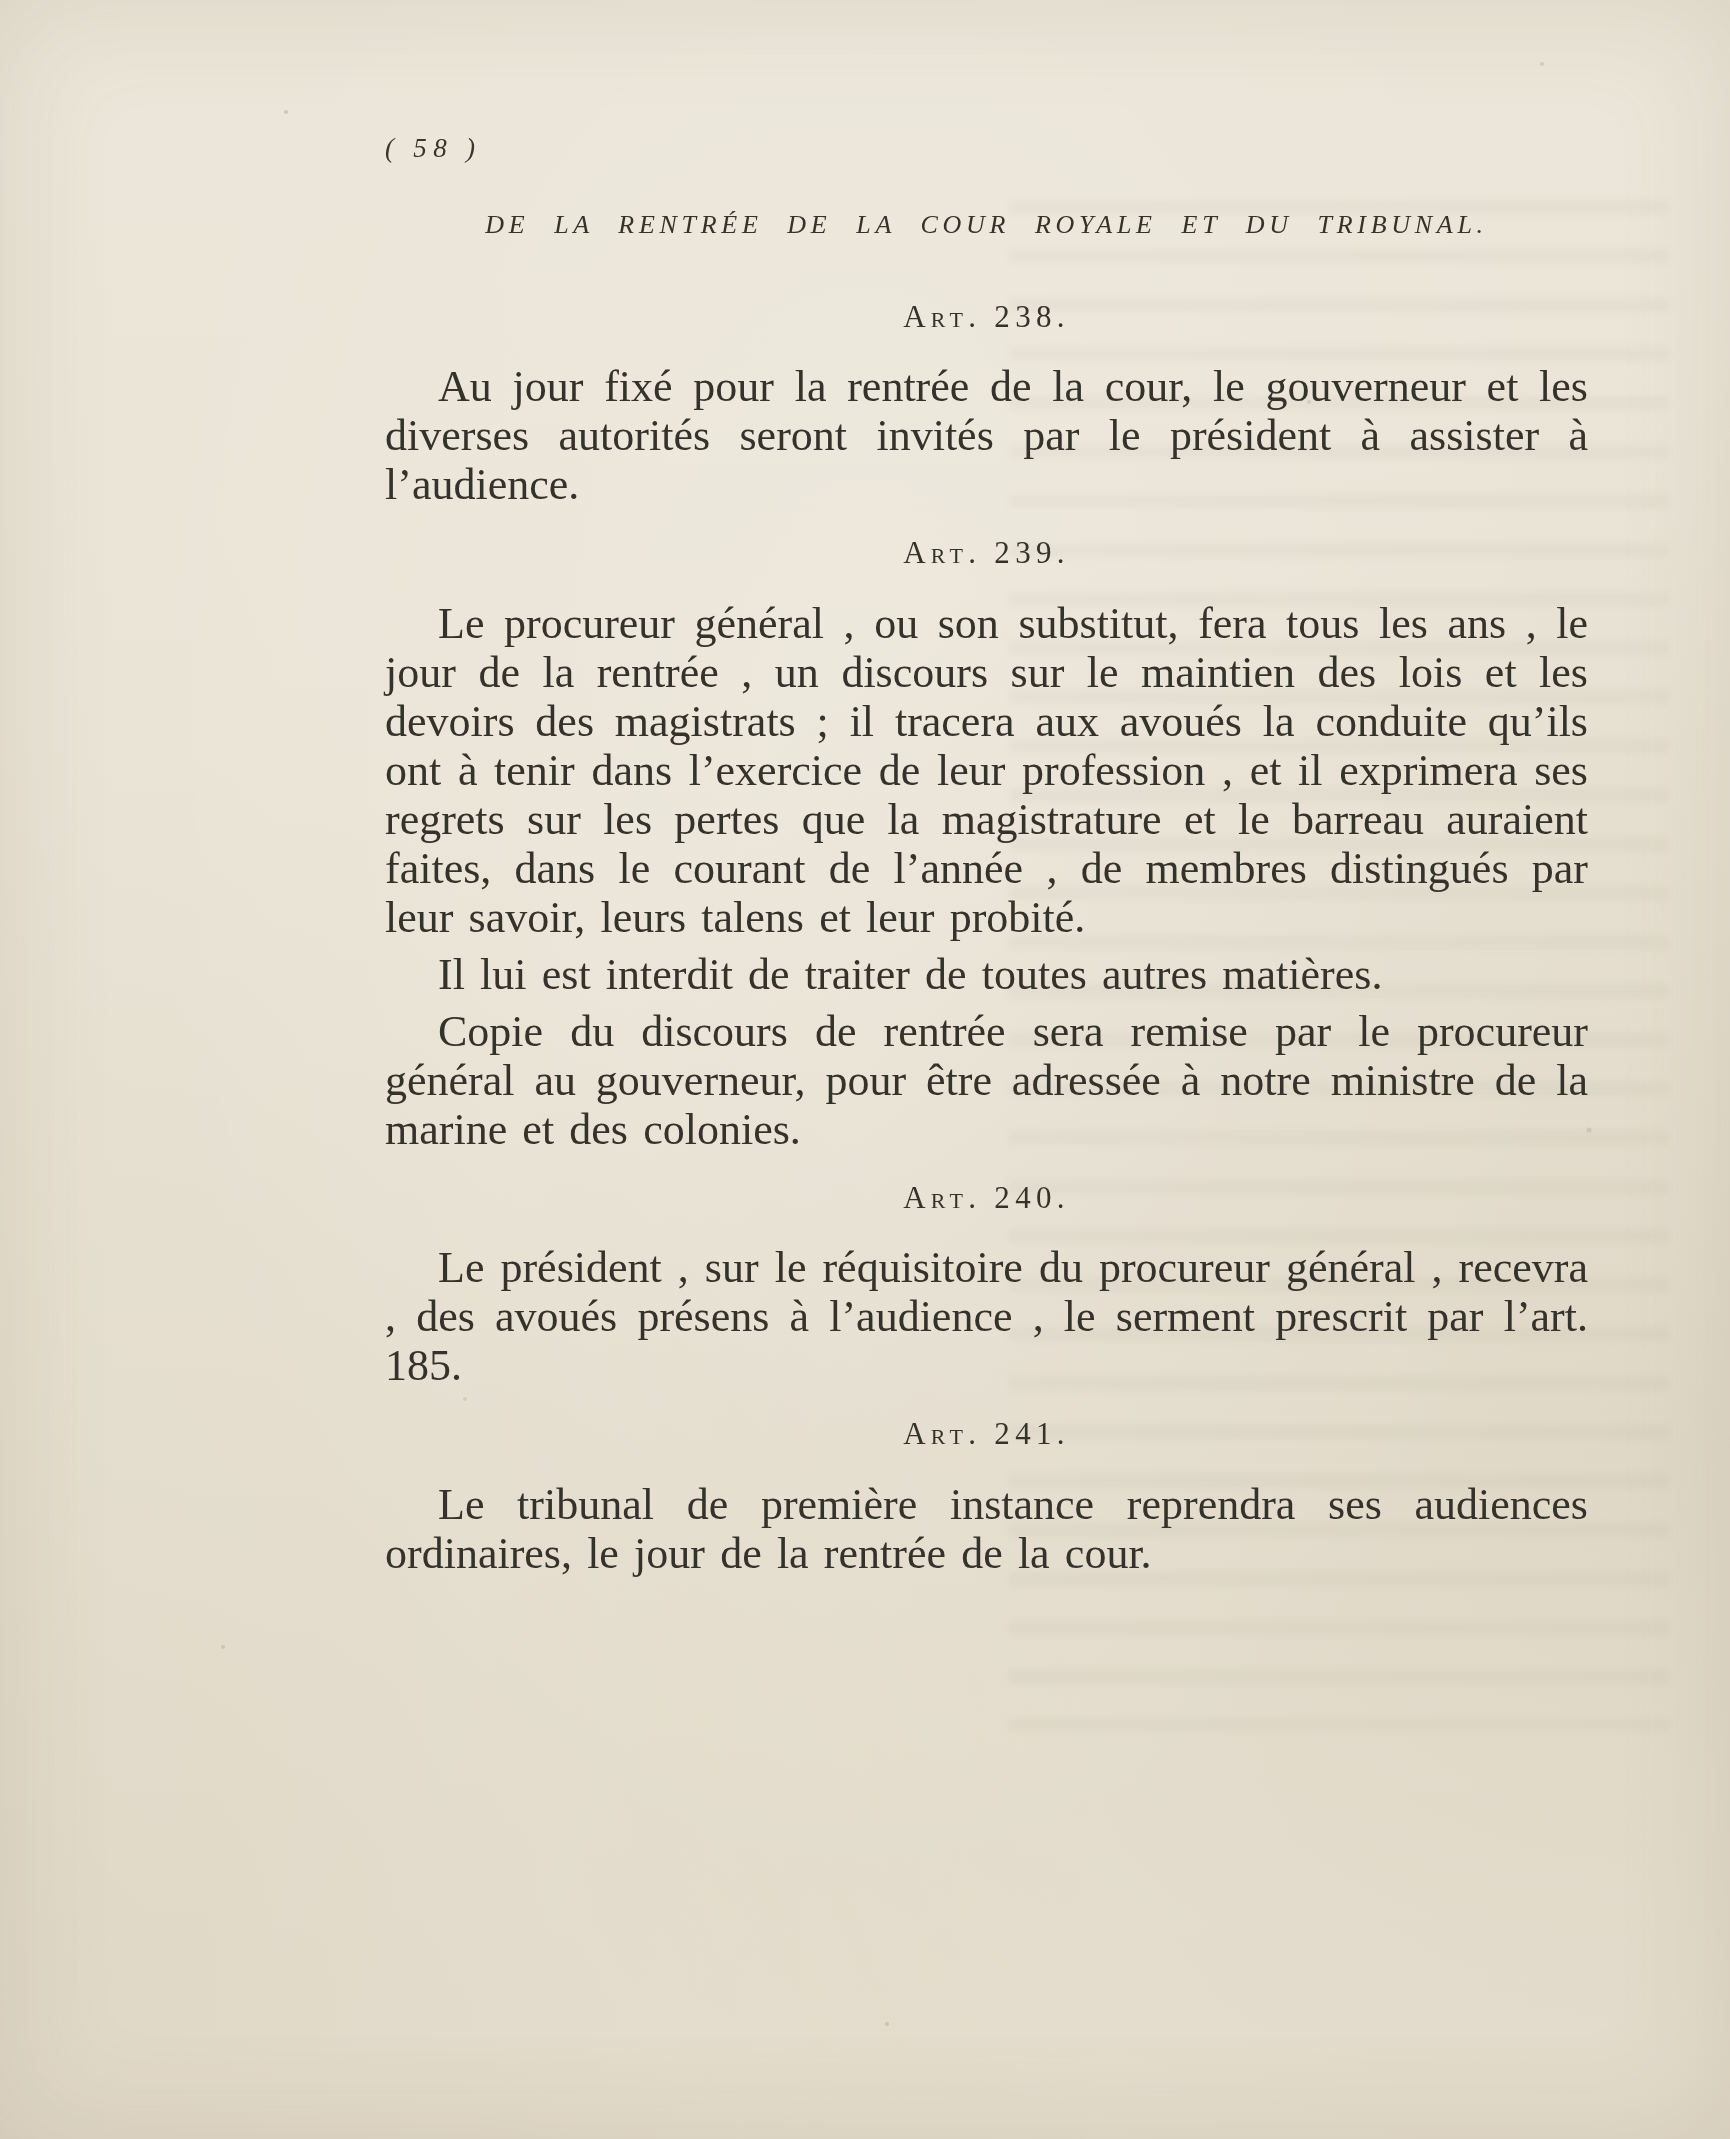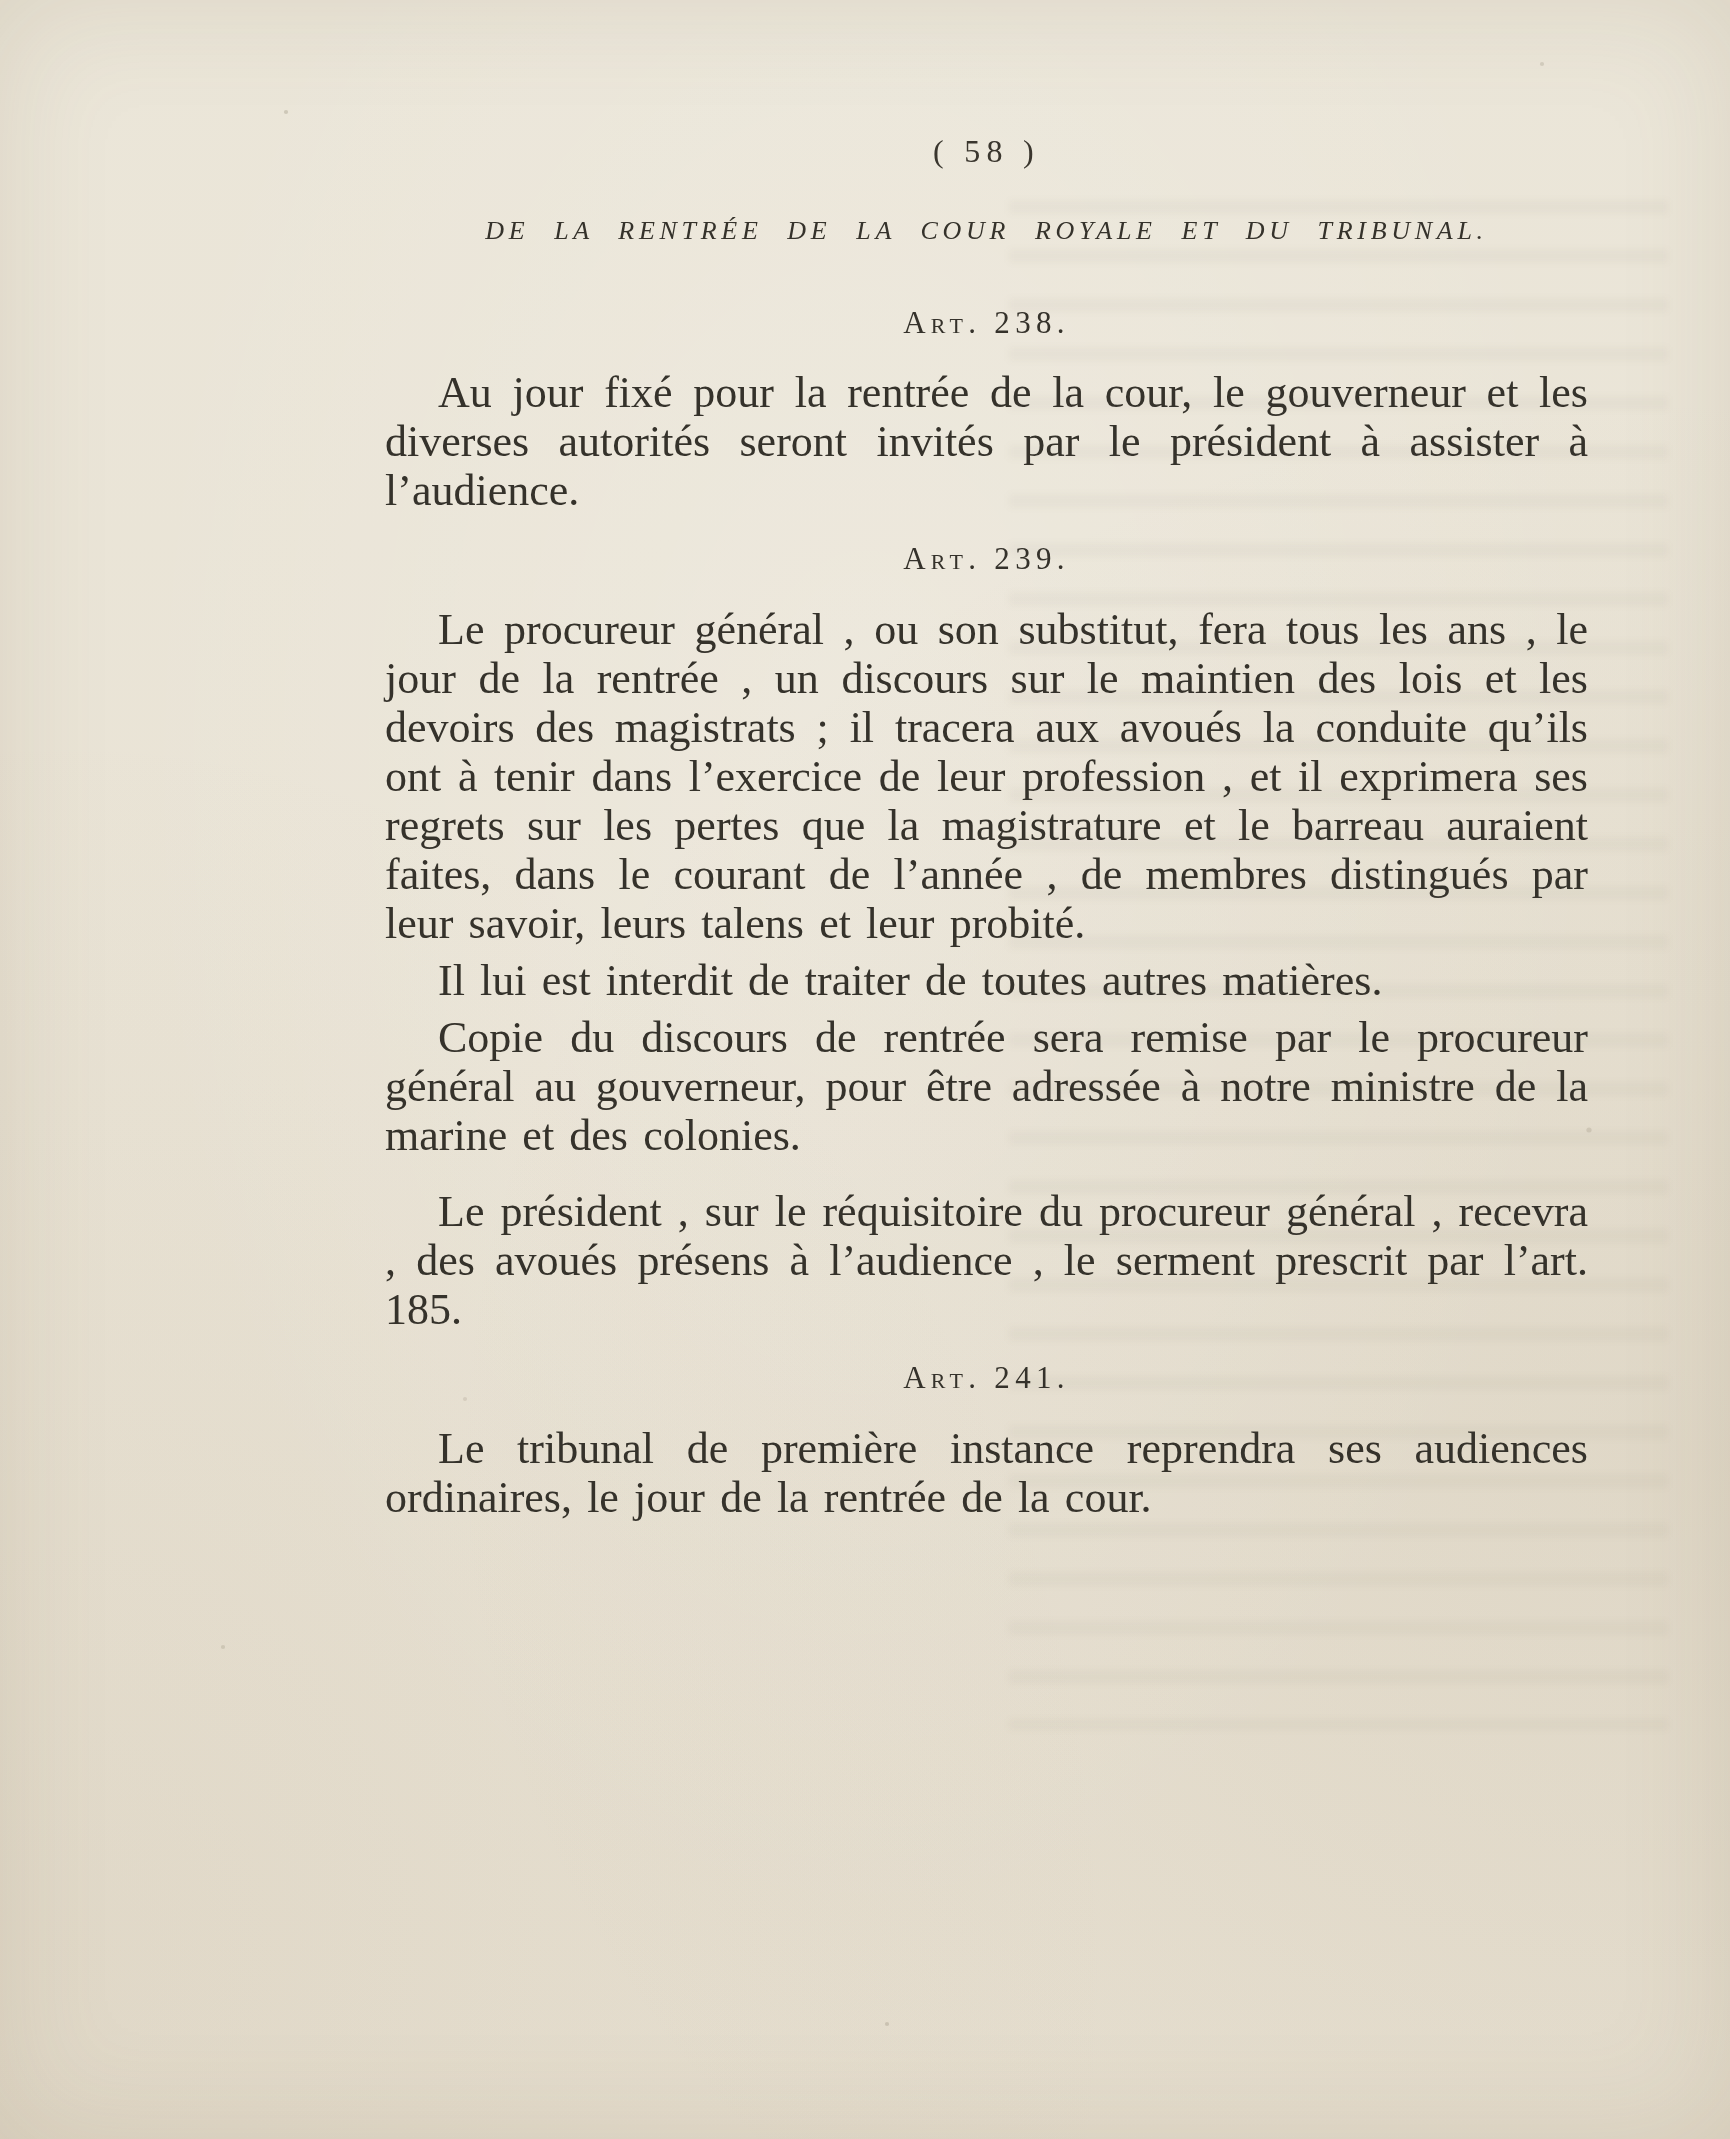--- a/index.html
+++ b/index.html
@@ -59,24 +59,25 @@
 
   .content {
     position: absolute;
     left: 385px;
     top: 0;
     width: 1203px;
   }
 
   .page-number {
     margin-top: 133px;
-    text-align: center;
-    font-size: 32px;
+    text-align: left;
+    font-size: 27px;
     letter-spacing: 6.3px;
     color: #3a362e;
+    font-style: italic;
   }
 
   .chapter-title {
     margin: 91px 0 0 0;
     text-align: center;
     font-size: 39px;
     font-weight: normal;
     letter-spacing: 12.7px;
     color: #312e27;
   }
@@ -136,20 +137,21 @@
     <h2 class="chapter-subtitle">DE LA RENTRÉE DE LA COUR ROYALE ET DU TRIBUNAL.</h2>
 
     <h3 class="article-heading">Art. 238.</h3>
     <p class="body">Au jour fixé pour la rentrée de la cour, le gouverneur et les diverses autorités seront invités par le président à assister à l’audience.</p>
 
     <h3 class="article-heading tight">Art. 239.</h3>
     <p class="body">Le procureur général , ou son substitut, fera tous les ans , le jour de la rentrée , un discours sur le maintien des lois et les devoirs des magistrats ; il tracera aux avoués la conduite qu’ils ont à tenir dans l’exercice de leur profession , et il exprimera ses regrets sur les pertes que la magistrature et le barreau auraient faites, dans le courant de l’année , de membres distingués par leur savoir, leurs talens et leur probité.</p>
     <p class="body follow">Il lui est interdit de traiter de toutes autres matières.</p>
     <p class="body follow">Copie du discours de rentrée sera remise par le procureur général au gouverneur, pour être adressée à notre ministre de la marine et des colonies.</p>
 
+    <h3 class="article-heading tight">Art. 240.</h3>
     <p class="body">Le président , sur le réquisitoire du procureur général , recevra , des avoués présens à l’audience , le serment prescrit par l’art. 185.</p>
 
     <h3 class="article-heading tight">Art. 241.</h3>
     <p class="body">Le tribunal de première instance reprendra ses audiences ordinaires, le jour de la rentrée de la cour.</p>
 
   </div>
 </div>
 
 
 </body></html>

